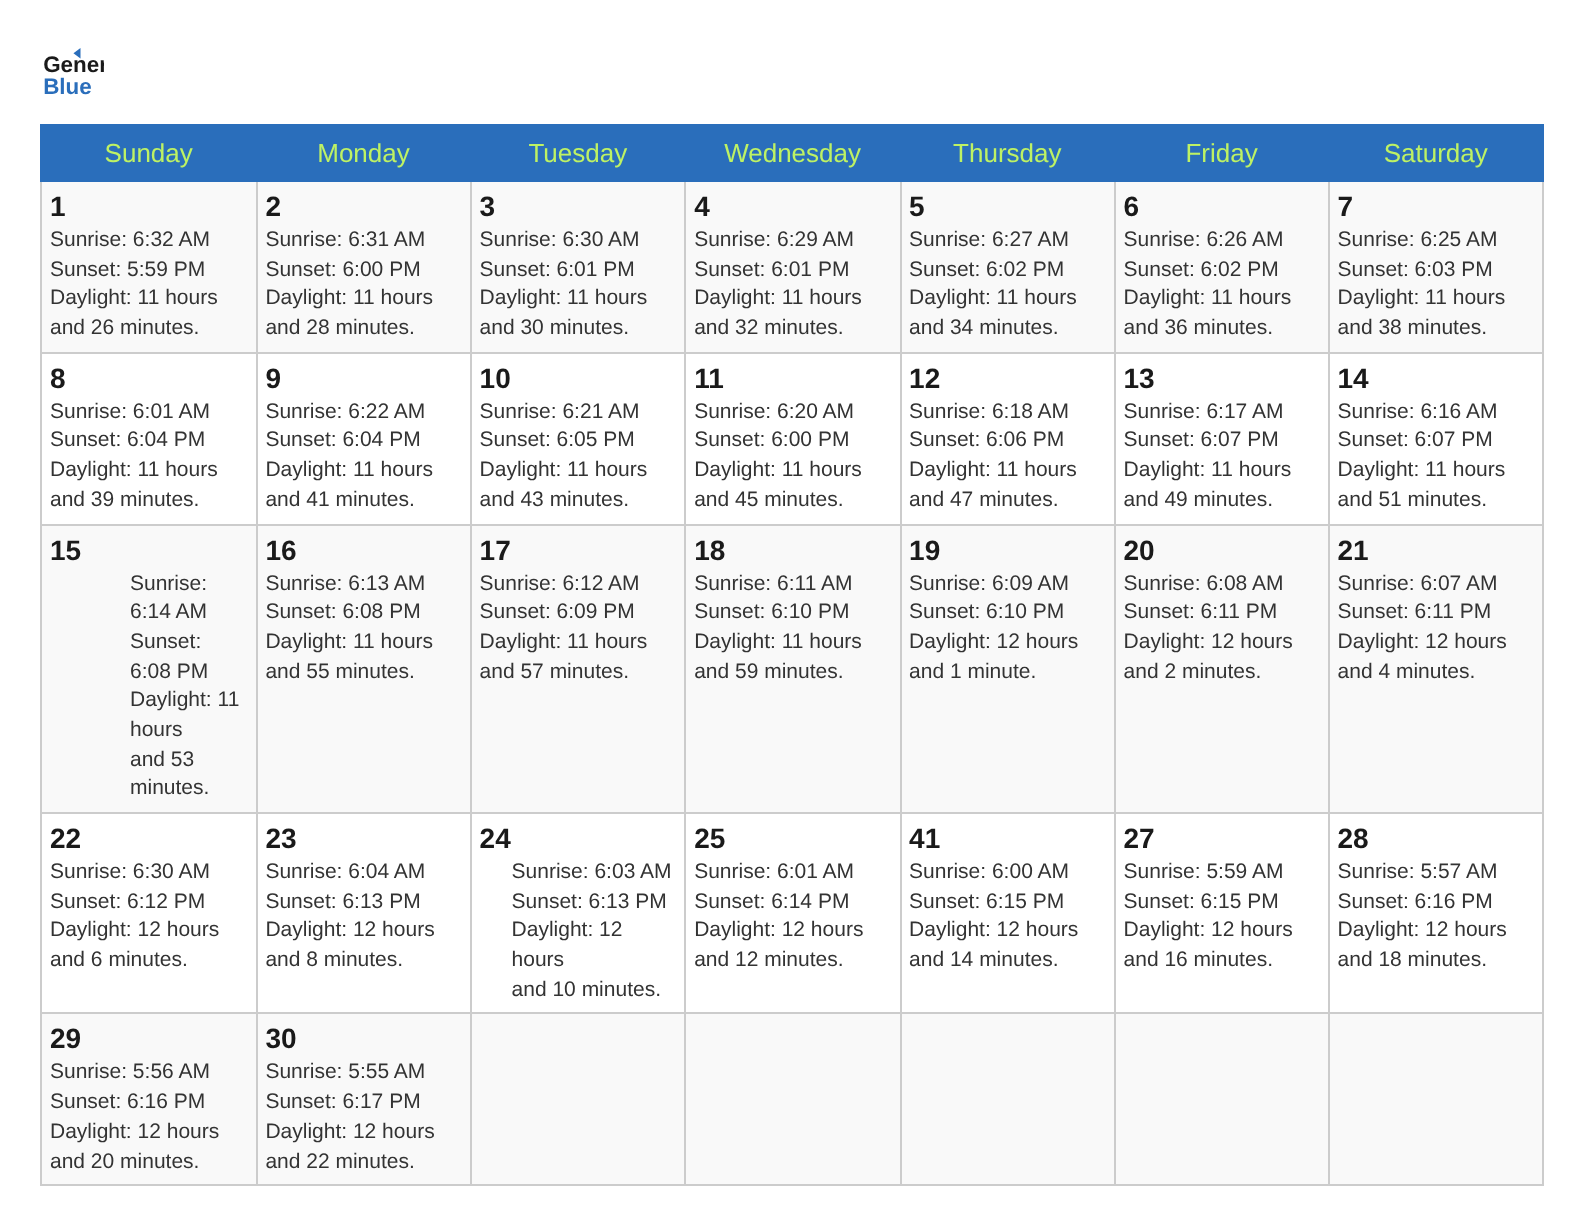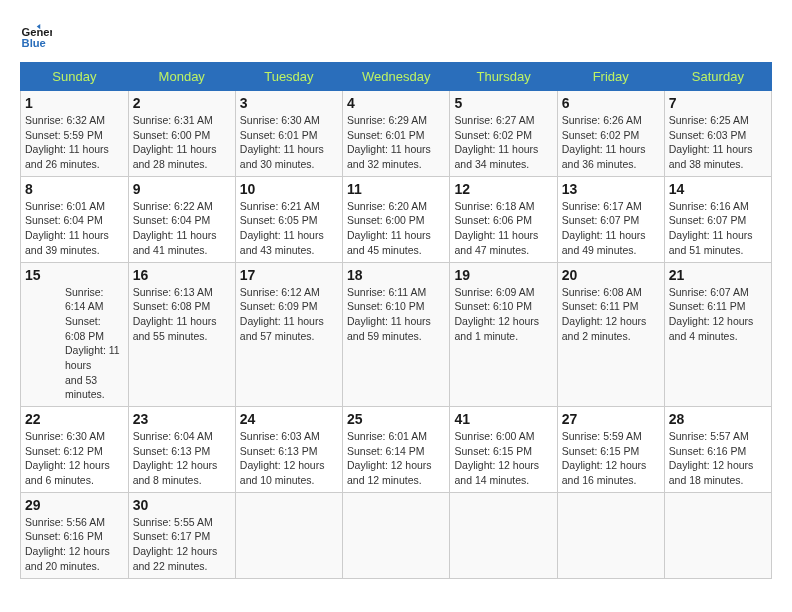--- a/index.html
+++ b/index.html
@@ -284,21 +284,21 @@
         </td>
         <td>
           <span class="day-num">23</span>
           <div class="day-detail" style="white-space: pre-line;">Sunrise: 6:04 AM
 Sunset: 6:13 PM
 Daylight: 12 hours
 and 8 minutes.</div>
         </td>
         <td>
           <span class="day-num">24</span>
-          <div class="day-detail" style="white-space: pre-line;">Sunrise: 6:03 AM
+          <div class="day-detail" style="white-space: pre-line; margin-left: 16px;">Sunrise: 6:03 AM
 Sunset: 6:13 PM
 Daylight: 12 hours
 and 10 minutes.</div>
         </td>
         <td>
           <span class="day-num">25</span>
           <div class="day-detail" style="white-space: pre-line;">Sunrise: 6:01 AM
 Sunset: 6:14 PM
 Daylight: 12 hours
 and 12 minutes.</div>

